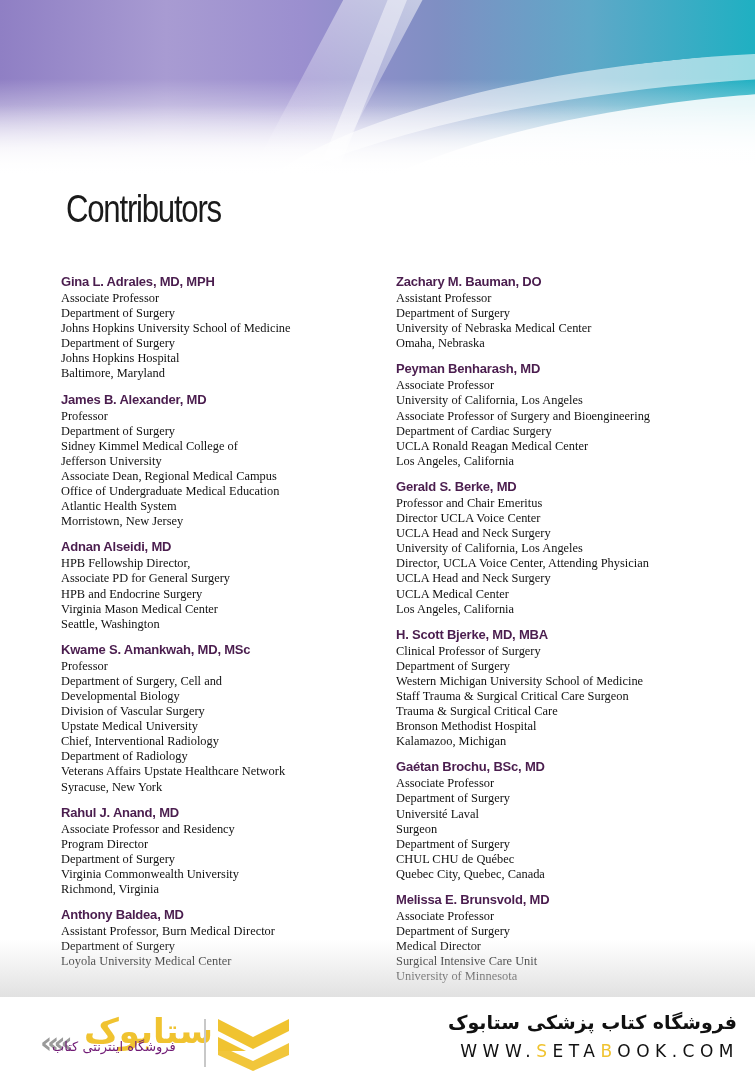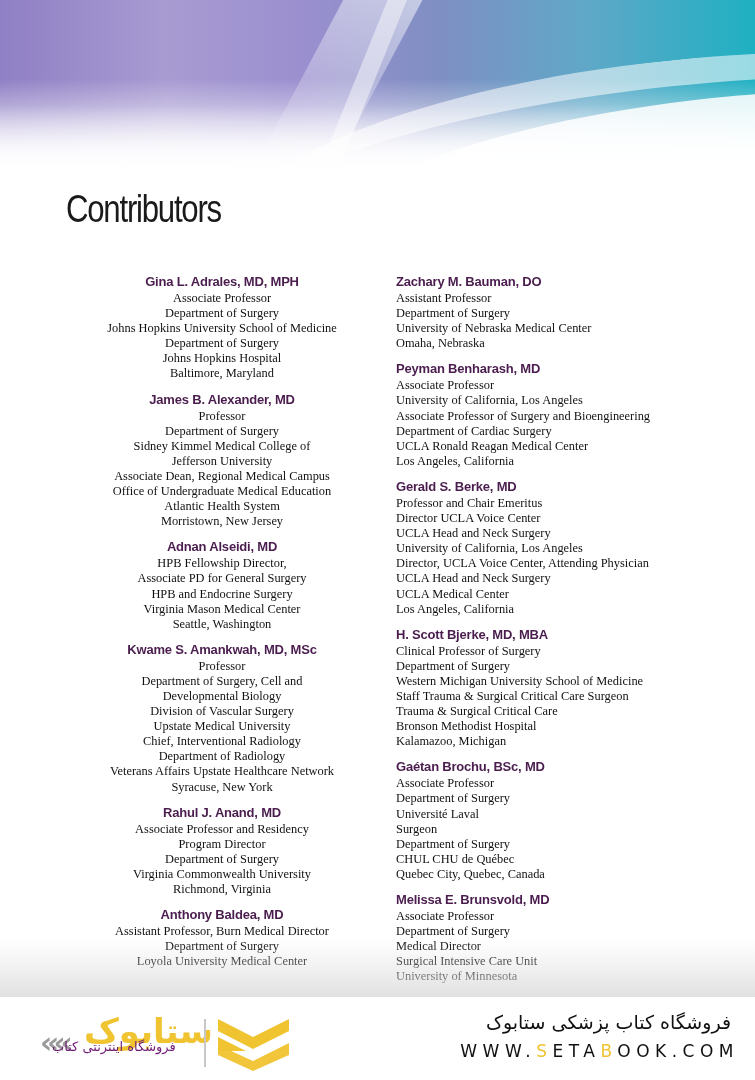--- a/index.html
+++ b/index.html
@@ -37,21 +37,21 @@
     background: linear-gradient(180deg, rgba(255,255,255,0), #ffffff);
   }
 
   .page-title {
     position: absolute; left: 66px; top: 188px;
     font-family: "Liberation Sans", sans-serif; font-size: 38px; font-weight: normal;
     color: #1a1a1a; letter-spacing: -1.5px; transform: scaleX(0.82); transform-origin: left top;
   }
 
   .col { position: absolute; top: 274px; }
-  .col-left { left: 67px; width: 310px; text-align: center; }
+  .col-left { left: 61px; width: 310px; }
   .col-right { left: 396px; width: 330px; }
 
   .entry { margin-bottom: 10px; }
   .entry .name {
     font-family: "Liberation Sans", sans-serif; font-weight: bold; font-size: 13px;
     color: #4a1d4e; line-height: 16px; letter-spacing: -0.2px; margin-bottom: 1px;
   }
   .entry .line {
     font-family: "Liberation Serif", serif; font-size: 12.4px; line-height: 15.1px; color: #111;
     white-space: nowrap;
@@ -76,22 +76,22 @@
     font-size: 34px; font-weight: bold; color: #f0c330; direction: rtl;
   }
   .footer .tagline-fa {
     position: absolute; left: 14px; top: 32px; font-family: "DejaVu Sans", sans-serif;
     font-size: 13px; color: #701a75; direction: rtl;
   }
   .footer .divider { position: absolute; left: 166px; top: 12px; width: 2px; height: 48px; background: #c8c8c8; }
   .footer .emblem { position: absolute; left: 178px; top: 10px; width: 75px; height: 56px; }
 
   .footer .store-fa {
-    position: absolute; right: 24px; top: 14px; font-family: "DejaVu Sans", sans-serif;
-    font-size: 19px; color: #111; direction: rtl;
+    position: absolute; right: 18px; top: 14px; font-family: "DejaVu Sans", sans-serif;
+    font-size: 19px; color: #111; direction: rtl; font-weight: bold;
   }
   .footer .url {
     position: absolute; right: 16px; top: 44px; font-family: "DejaVu Sans", sans-serif;
     font-size: 17px; letter-spacing: 5.5px; color: #111;
   }
   .footer .url .hl { color: #f0c330; }
 </style>
 </head>
 <body>
 

